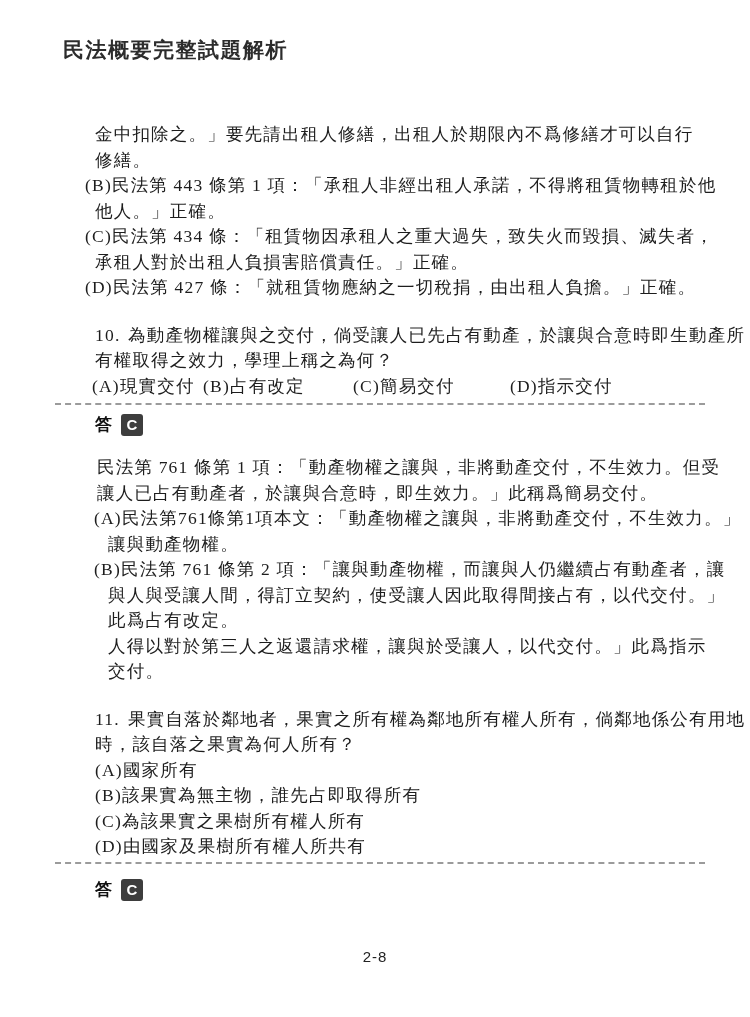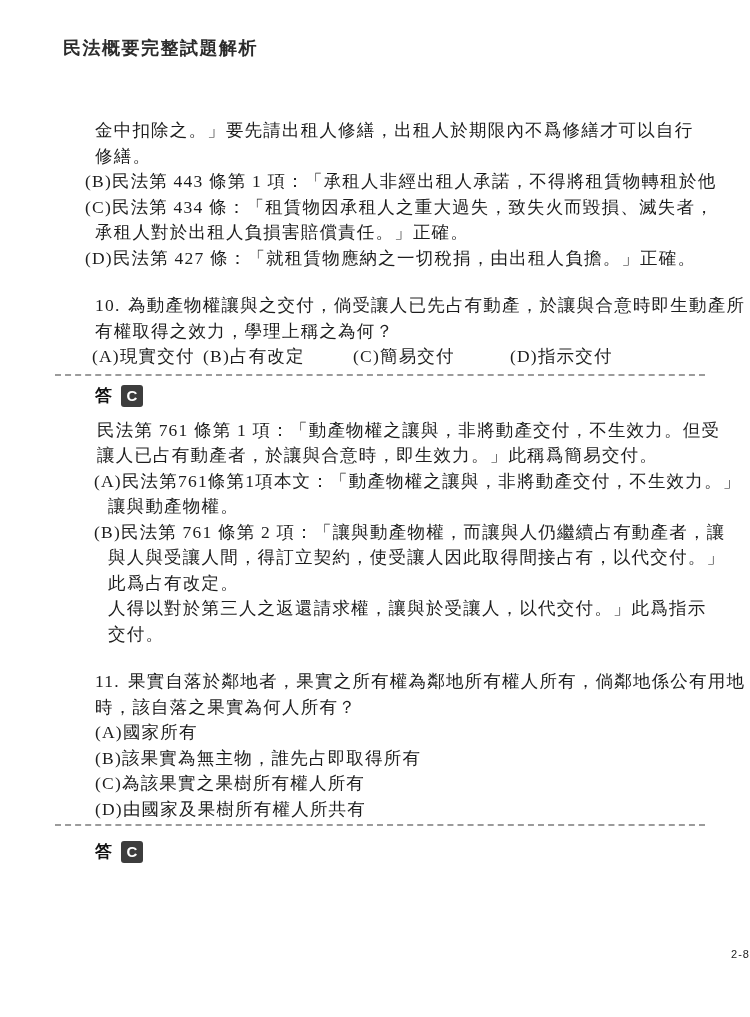--- a/index.html
+++ b/index.html
@@ -3,21 +3,21 @@
 <meta charset="utf-8">
 <style>
   html,body{margin:0;padding:0;background:#ffffff;}
   .page{
     width:750px;height:1017px;background:#ffffff;position:relative;overflow:hidden;
     font-family:"Liberation Serif","DejaVu Serif",serif;color:#1d1d1d;
   }
   .header{
     padding:36px 0 0 63px;
     font-family:"Liberation Sans","DejaVu Sans",sans-serif;
-    font-size:18px;font-weight:bold;color:#2c2c2c;letter-spacing:1.5px;
+    font-size:21px;font-weight:bold;color:#2c2c2c;letter-spacing:1.5px;
   }
   .content{
     margin:0 45px 0 63px;
     font-size:17.5px;letter-spacing:1.2px;line-height:25.5px;
   }
   .line{white-space:nowrap;}
   
   .pl32{padding-left:32px;}   
   .pl22{padding-left:22px;}   
   .e-base{padding-left:34px;} 
@@ -42,42 +42,43 @@
     margin-top:8px;padding-left:32px;height:24px;
     display:flex;align-items:center;gap:9px;
   }
   .answer-label{font-weight:bold;font-size:17px;letter-spacing:0;color:#111;}
   .answer-badge{
     width:22px;height:22px;background:#3d3d3d;color:#ffffff;border-radius:3px;
     font-family:"Liberation Sans","DejaVu Sans",sans-serif;
     font-weight:bold;font-size:15px;letter-spacing:0;
     display:flex;align-items:center;justify-content:center;
   }
-  .expl{margin-top:10px;}
+  .expl{margin-top:18px;}
   .dashed2{margin-top:2px;}
   .answer-row.second{margin-top:14px;}
   .footer{
-    position:absolute;left:0;right:0;top:948px;text-align:right;
+    position:absolute;left:0;right:0;top:948px;text-align:center;
     font-family:"Liberation Sans","DejaVu Sans",sans-serif;
-    font-size:11px;color:#222;letter-spacing:1px;
+    font-size:15px;color:#222;letter-spacing:1px;
   }
 </style>
 </head>
 <body>
 
 <div class="page">
 
   <div class="header">民法概要完整試題解析</div>
 
   <div class="content">
 
     <div class="blockA">
       <div class="line pl32">金中扣除之。」要先請出租人修繕，出租人於期限內不爲修繕才可以自行</div>
       <div class="line pl32">修繕。</div>
       <div class="line pl22">(B)民法第 443 條第 1 項：「承租人非經出租人承諾，不得將租賃物轉租於他</div>
+      <div class="line pl32">他人。」正確。</div>
       <div class="line pl22">(C)民法第 434 條：「租賃物因承租人之重大過失，致失火而毀損、滅失者，</div>
       <div class="line pl32">承租人對於出租人負損害賠償責任。」正確。</div>
       <div class="line pl22">(D)民法第 427 條：「就租賃物應納之一切稅捐，由出租人負擔。」正確。</div>
     </div>
 
     <div class="question">
       <div class="qrow line">
         <span class="qnum">10.</span>
         <span>為動產物權讓與之交付，倘受讓人已先占有動產，於讓與合意時即生動產所</span>
       </div>

